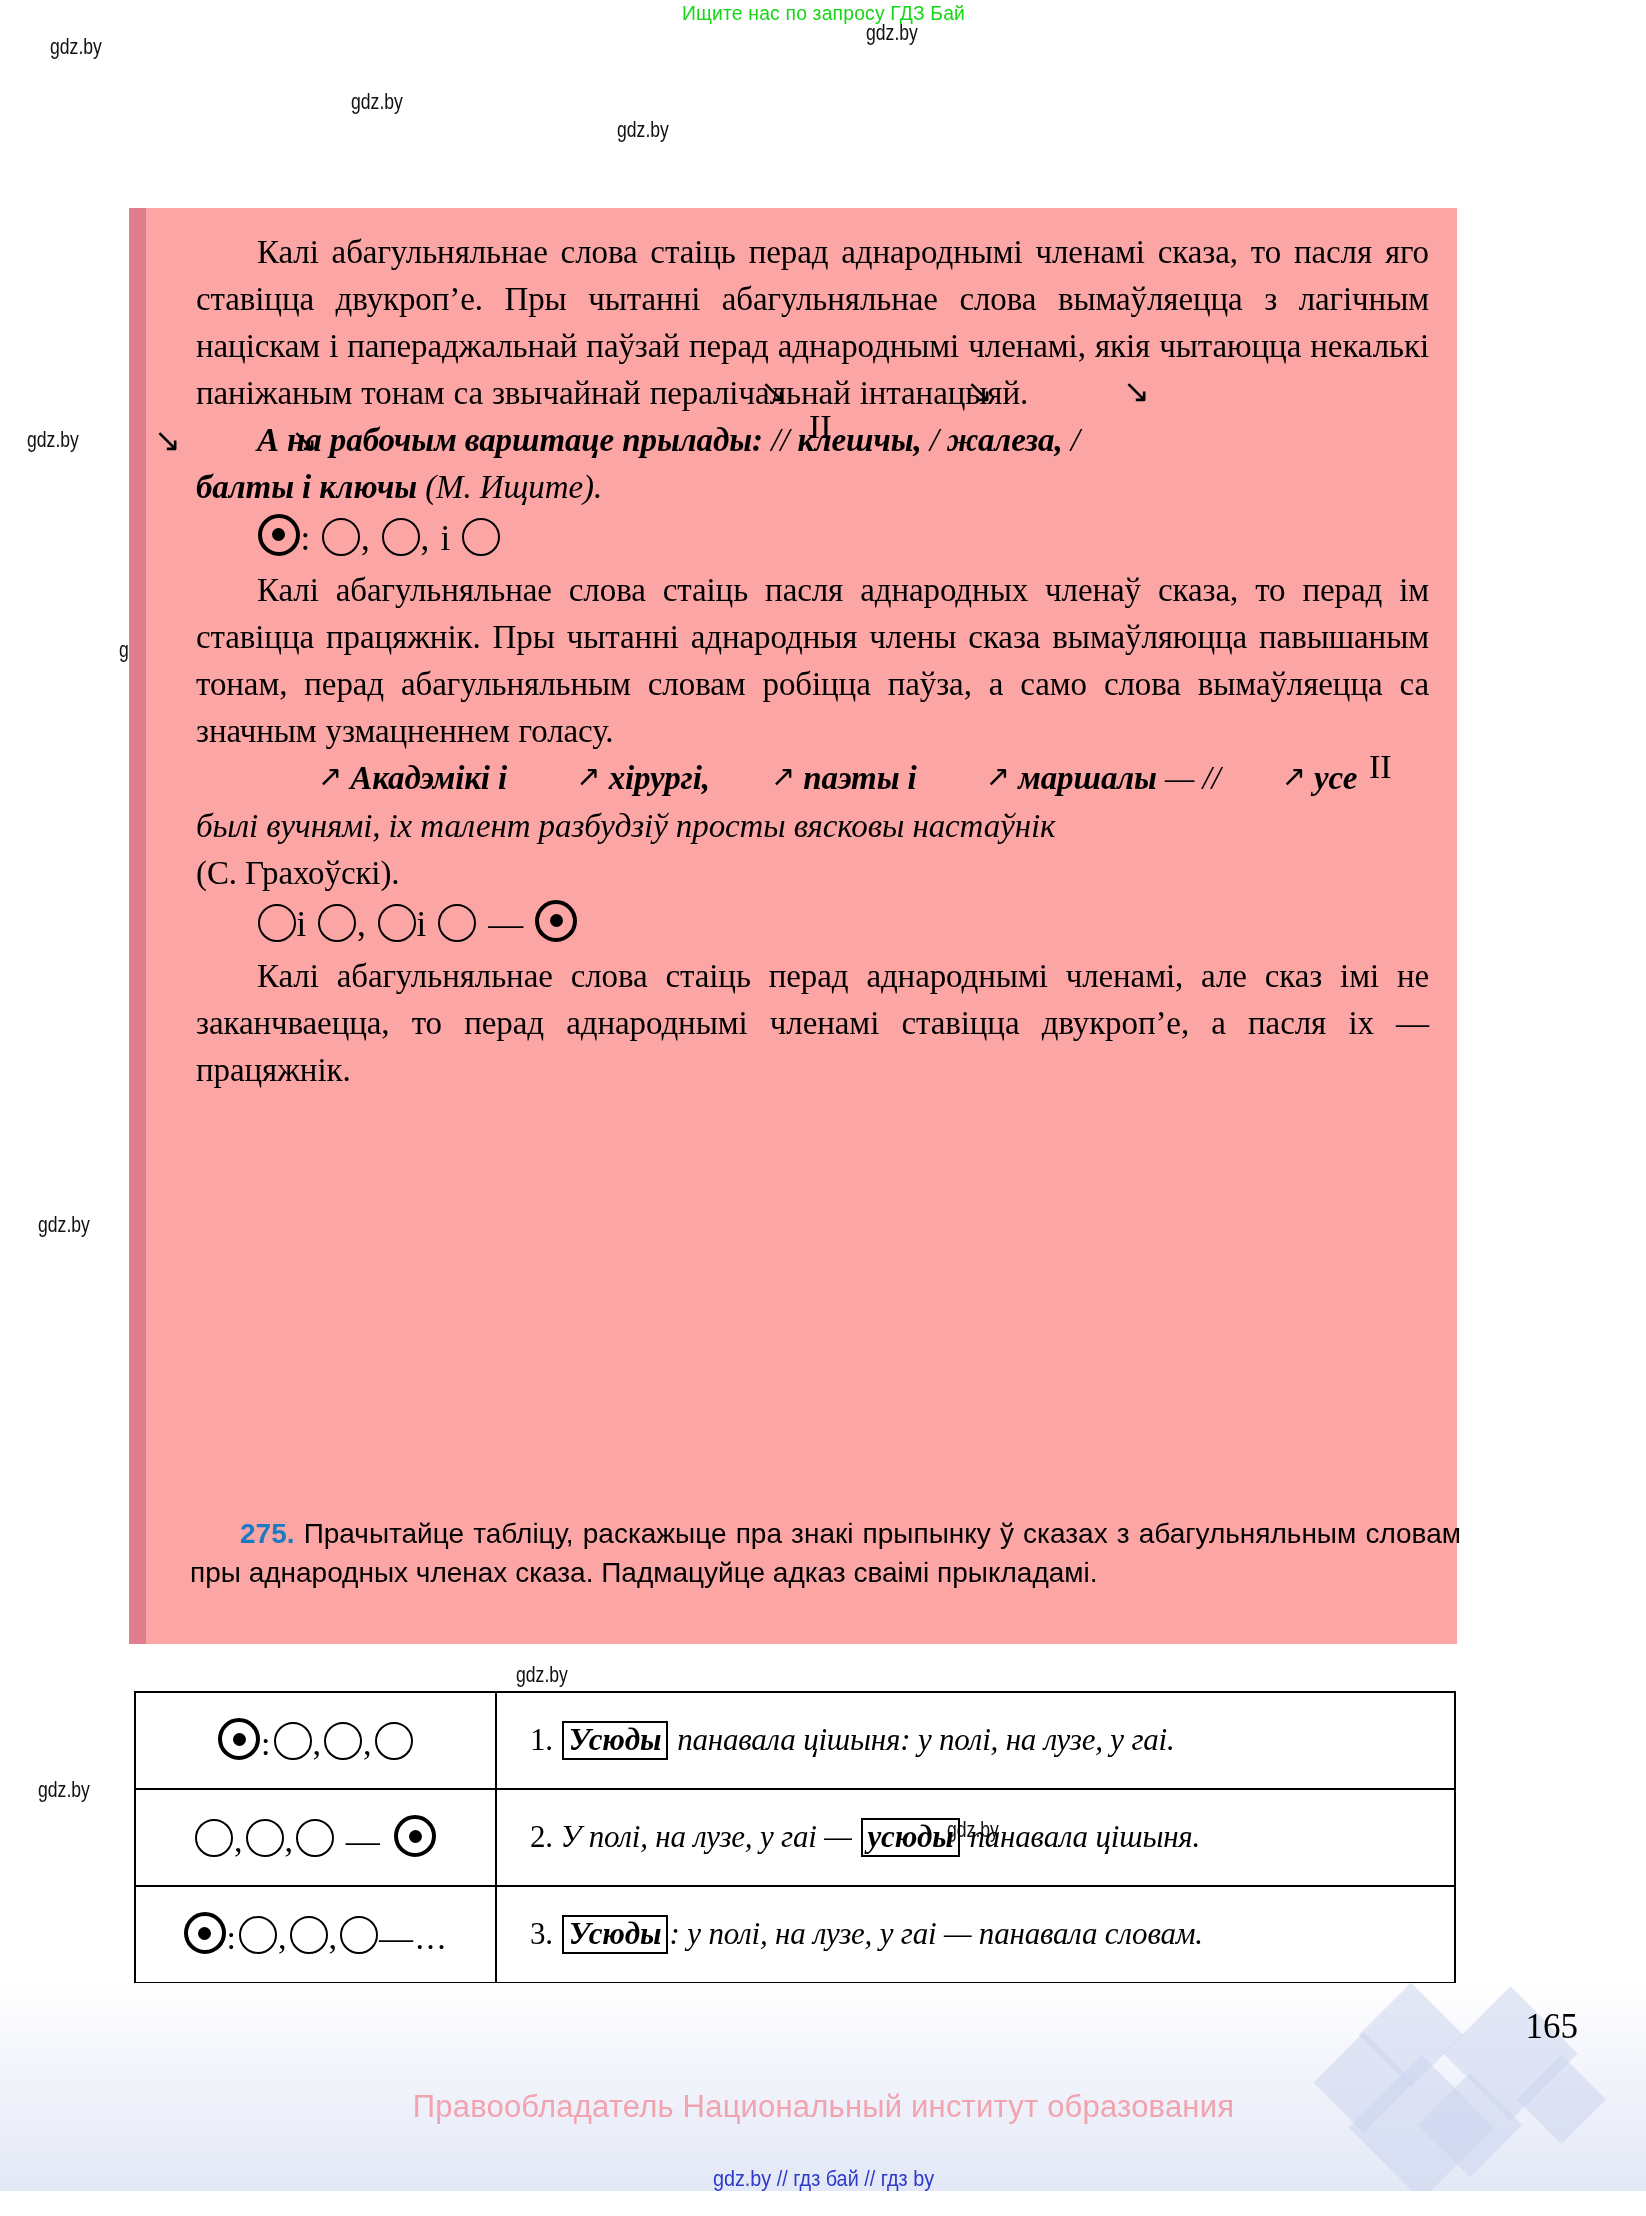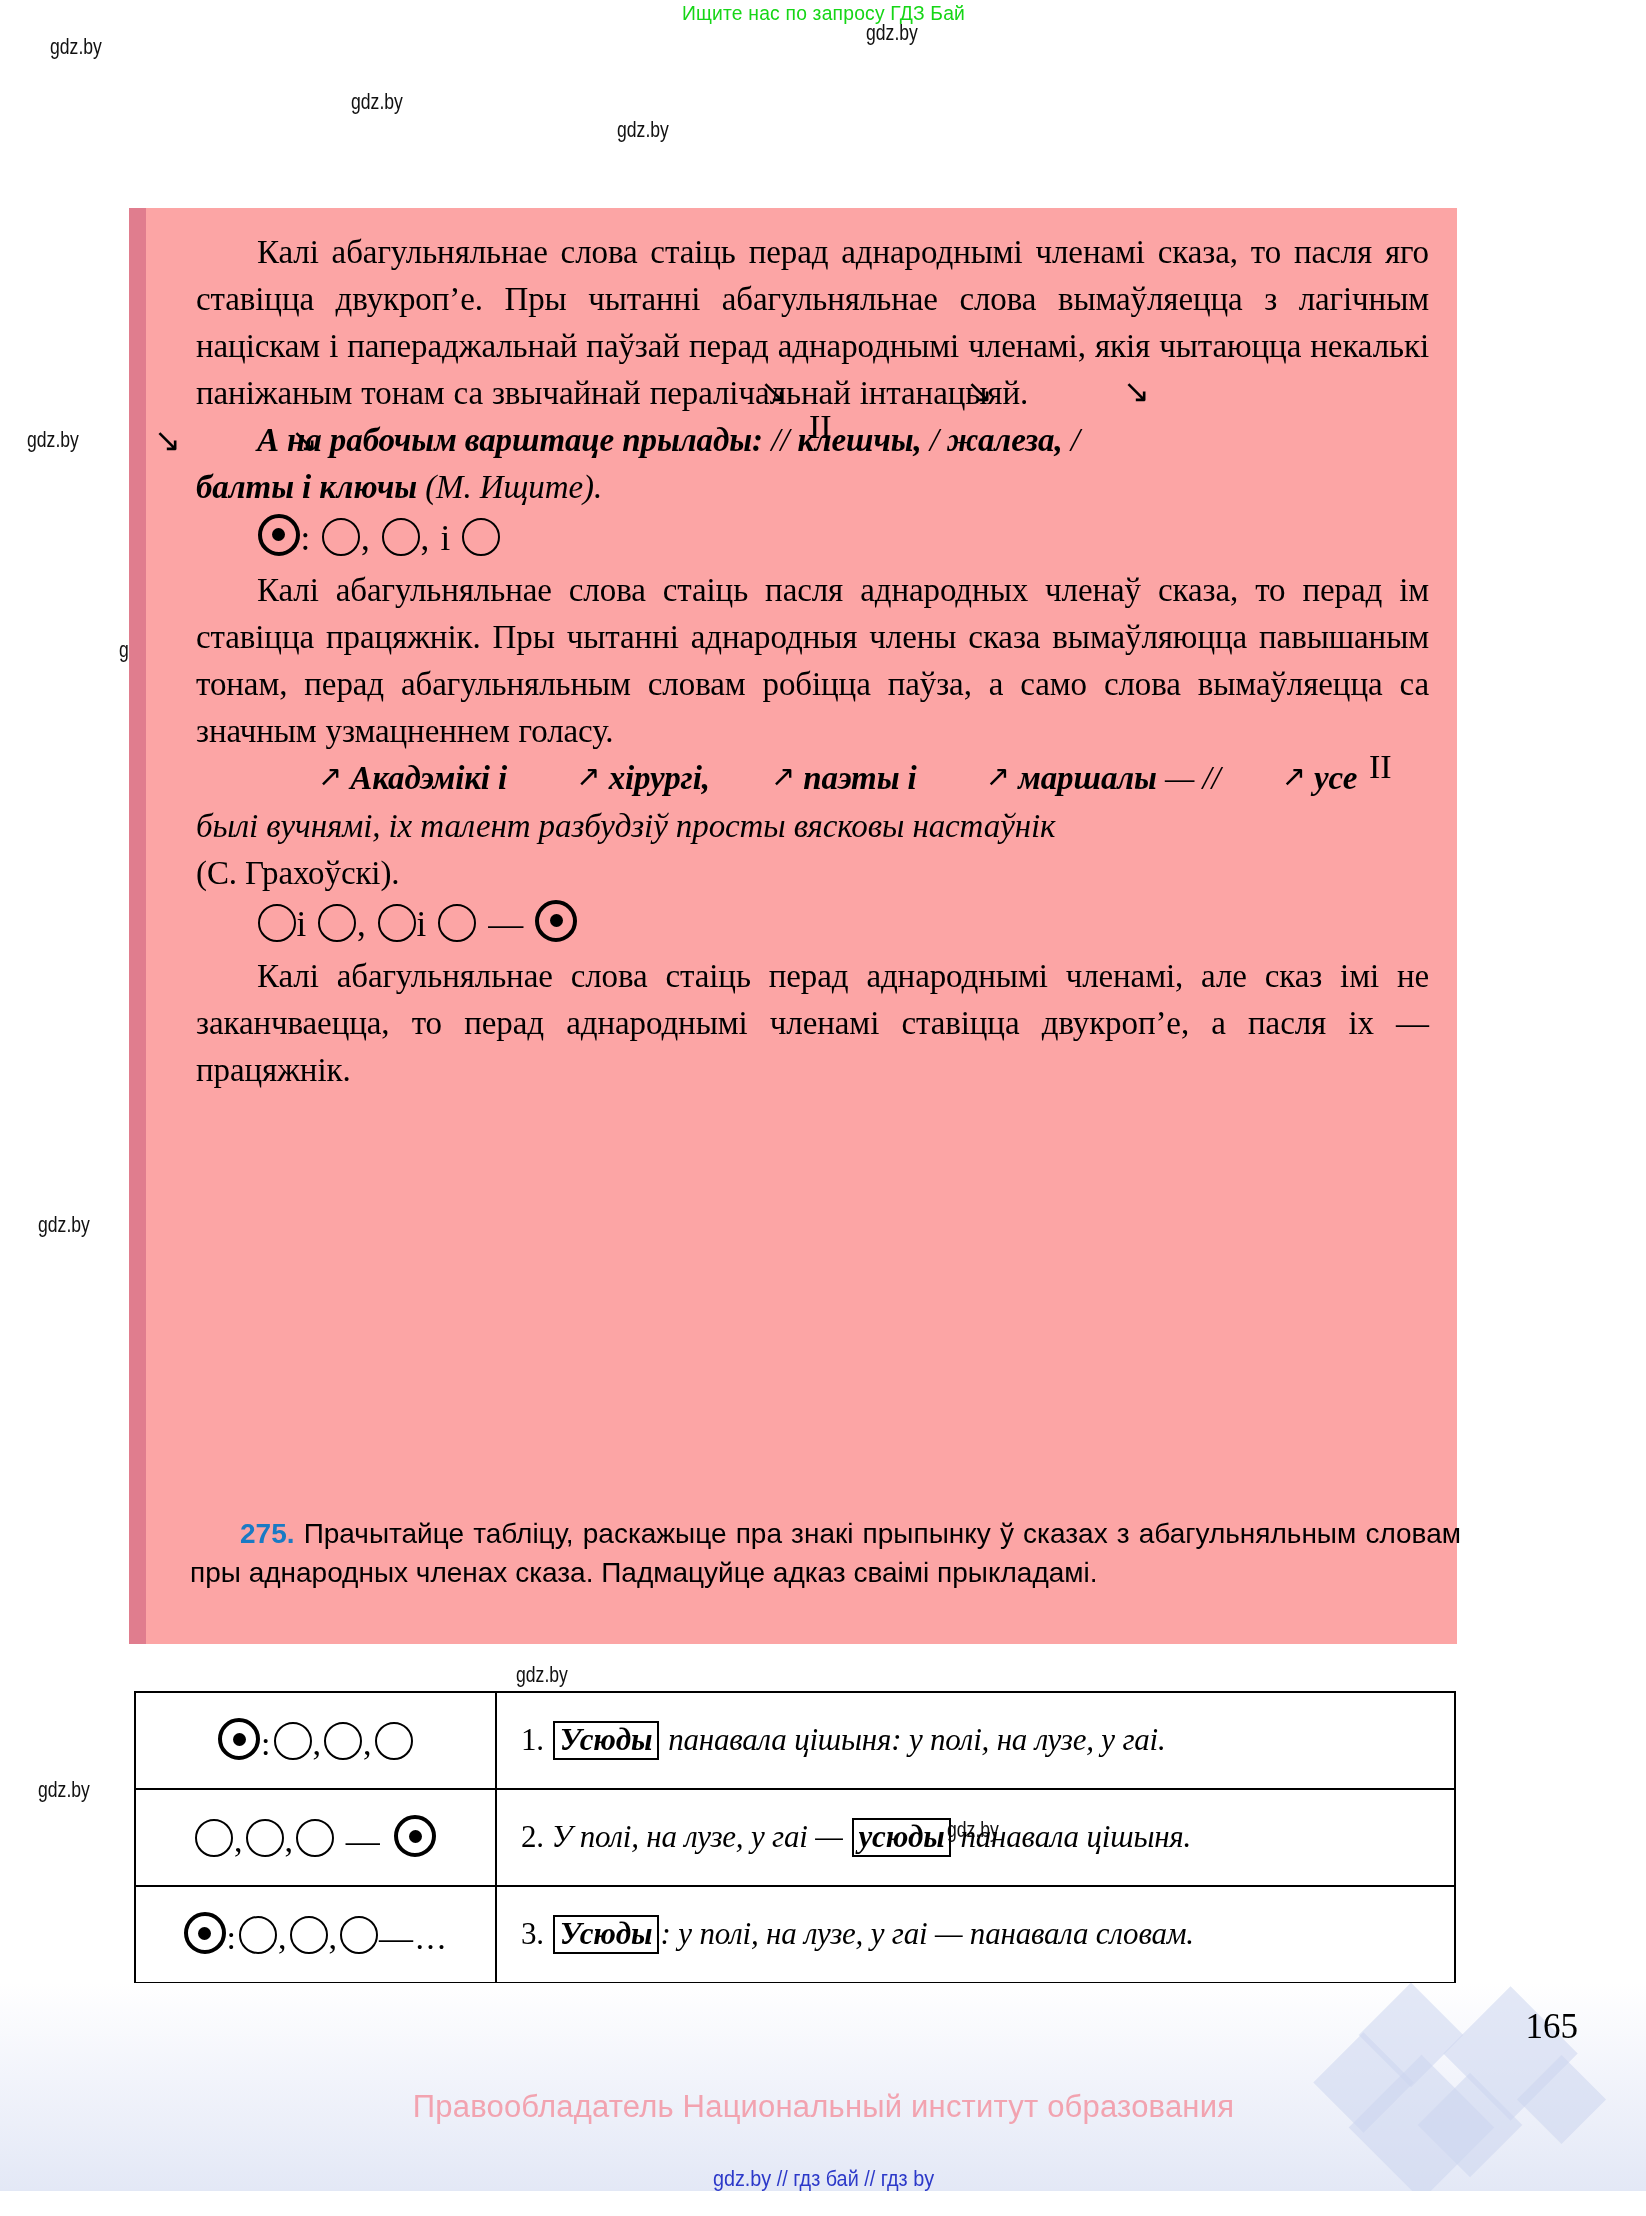--- a/index.html
+++ b/index.html
@@ -175,21 +175,21 @@
     border: 2.4px solid #000;
     vertical-align: middle;
     padding: 0;
   }
   #tbl td.c-scheme {
     width: 359px;
     text-align: center;
     height: 95px;
   }
   #tbl td.c-sent {
-    padding-left: 24px;
+    padding-left: 33px;
     font-size: 31px;
   }
   .tb-scheme {
     font-size: 34px;
     letter-spacing: 2.4px;
     white-space: nowrap;
   }
   .sent {
     font-style: italic;
     font-weight: bold;

